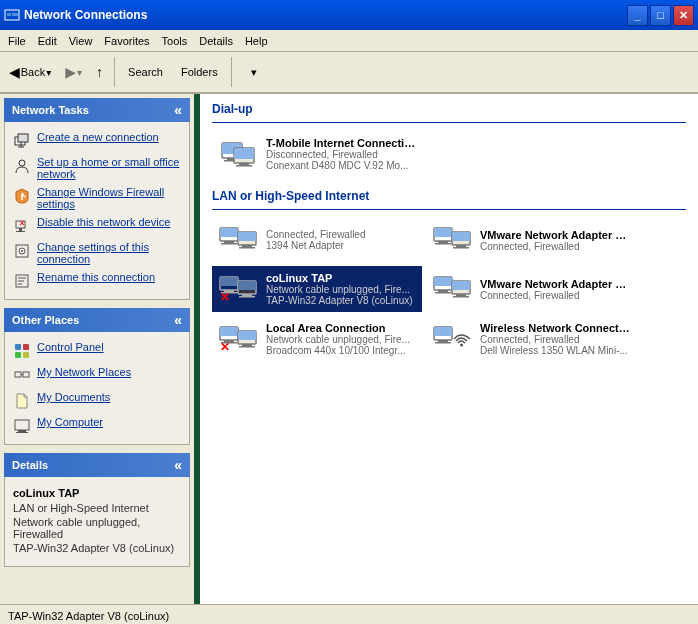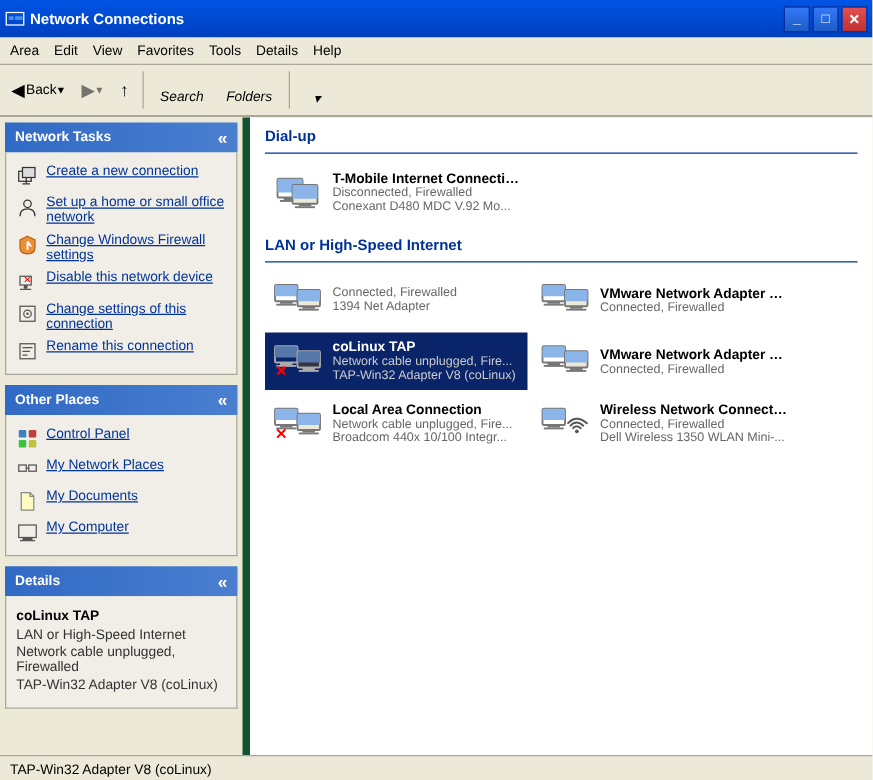--- a/index.html
+++ b/index.html
@@ -67,22 +67,22 @@
       padding: 0 4px;
       border-bottom: 2px solid #ACA899;
       gap: 4px;
     }
     .toolbar-btn {
       display: flex; flex-direction: column; align-items: center;
       padding: 19px 6px;
       font-size: 11px;
       cursor: pointer;
       height: 38px;
+      justify-content: center;
       border: 1px solid transparent;
-      font-style: italic;
     }
     .toolbar-sep { width: 1px; height: 30px; background: #ACA899; margin: 0 2px; }
     .nav-btn {
       display: flex; align-items: center; gap: 1px;
       padding: 2px 4px;
       cursor: pointer;
       font-size: 11px;
       border: 1px solid transparent;
       height: 28px;
     }
@@ -234,21 +234,21 @@
   </div>
   <span class="title-bar-text">Network Connections</span>
   <div class="title-bar-buttons">
     <div class="tb-btn">_</div>
     <div class="tb-btn">□</div>
     <div class="tb-btn close">✕</div>
   </div>
 </div>
 
 <div class="menu-bar">
-  <span class="menu-item">Area</span>
+  <span class="menu-item">File</span>
   <span class="menu-item">Edit</span>
   <span class="menu-item">View</span>
   <span class="menu-item">Favorites</span>
   <span class="menu-item">Tools</span>
   <span class="menu-item">Details</span>
   <span class="menu-item">Help</span>
 </div>
 
 <div class="toolbar">
   <div class="nav-btn">

